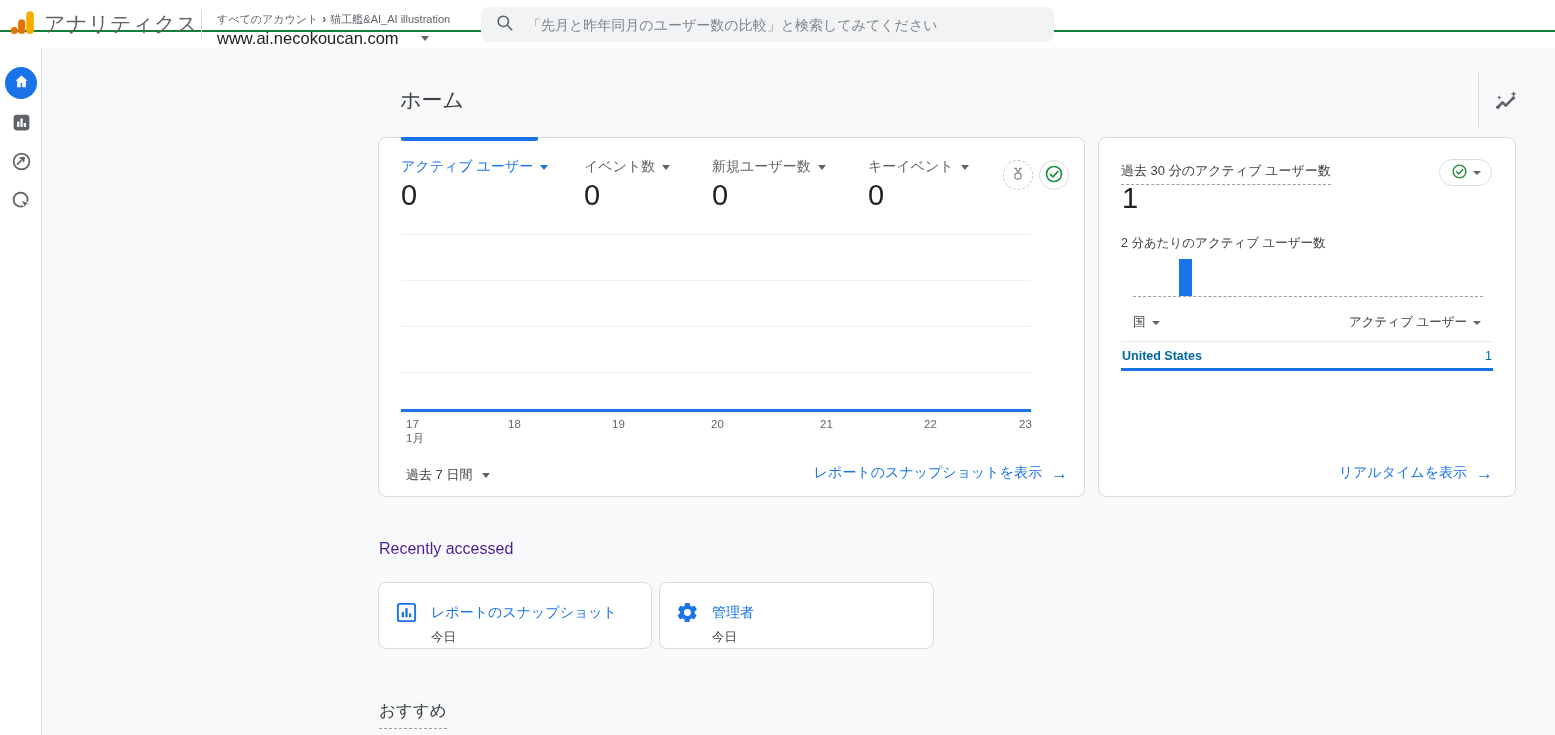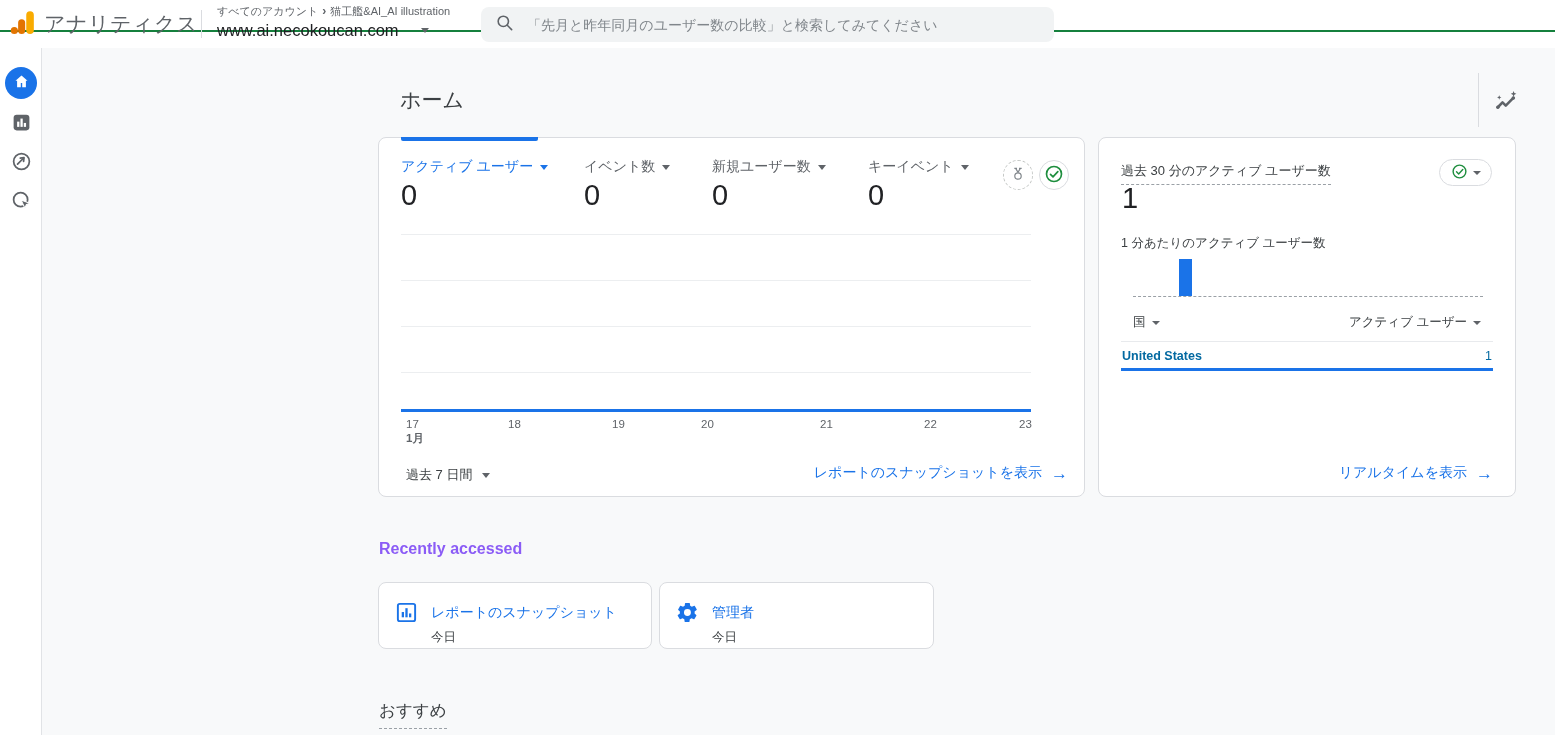--- a/index.html
+++ b/index.html
@@ -4,21 +4,21 @@
 <style>
   * { margin:0; padding:0; box-sizing:border-box; }
   body { font-family:"Liberation Sans","DejaVu Sans",sans-serif; background:#fff; }
   .app { position:relative; width:1555px; height:735px; background:#fff; overflow:hidden; }
 
   
   .header { position:absolute; left:0; top:0; width:1555px; height:32px; background:#fff; border-bottom:2px solid #15803d; z-index:5; }
   .logo-area { position:absolute; left:10px; top:0; height:48px; display:flex; align-items:center; gap:8px; cursor:pointer; }
   .logo-text { font-size:21px; color:#5f6368; letter-spacing:0.5px; }
   .hdr-divider { position:absolute; left:201px; top:10px; width:1px; height:28px; background:#dadce0; }
-  .account-block { position:absolute; left:217px; top:4px; cursor:pointer; }
+  .account-block { position:absolute; left:217px; top:12px; cursor:pointer; }
   .breadcrumb { font-size:11px; color:#5f6368; display:flex; align-items:center; gap:4px; }
   .breadcrumb .sep { font-size:12px; color:#5f6368; font-weight:bold; transform:translateY(-1px); }
   .property-row { display:flex; align-items:center; gap:22px; margin-top:2px; font-size:16.5px; color:#202124; }
   .caret-down { display:inline-block; width:0; height:0; border-left:4px solid transparent; border-right:4px solid transparent; border-top:5px solid currentColor; }
   .property-row .caret-down { color:#5f6368; }
   .search-box { position:absolute; left:481px; top:7px; width:573px; height:35px; background:#f1f3f4; border-radius:8px; display:flex; align-items:center; padding:0 14px; gap:13px; }
   .search-box input { flex:1; border:none; outline:none; background:transparent; font-size:14px; color:#3c4043; font-family:inherit; }
   .search-box input::placeholder { color:#80868b; }
 
   
@@ -45,22 +45,22 @@
   .metric.selected .m-label { color:#1a73e8; }
   .metric .m-value { font-size:29px; color:#202124; margin-top:3px; font-weight:400; }
   .metric1 { left:22px; } .metric2 { left:205px; } .metric3 { left:333px; } .metric4 { left:489px; }
   .badge-btn { position:absolute; top:22px; width:30px; height:30px; border-radius:50%; background:#fff; display:flex; align-items:center; justify-content:center; cursor:pointer; }
   .medal-btn { left:624px; border:1.5px dashed #c4c7c5; }
   .check-btn { left:660px; border:1px solid #dadce0; }
   .gridline { position:absolute; left:22px; width:630px; height:1px; background:#eceef0; }
   .g1{top:96px}.g2{top:142px}.g3{top:188px}.g4{top:234px}
   .zero-line { position:absolute; left:22px; top:271px; width:630px; height:3px; background:#1a73e8; }
   .xt { position:absolute; top:280px; font-size:11.5px; color:#5f6368; }
-  .xt0{left:27px}.xt1{left:129px}.xt2{left:233px}.xt3{left:322px}.xt4{left:441px}.xt5{left:545px}.xt6{left:640px}
-  .x-month { position:absolute; left:27px; top:293px; font-size:11.5px; color:#5f6368;font-weight:bold; }
+  .xt0{left:27px}.xt1{left:129px}.xt2{left:233px}.xt3{left:332px}.xt4{left:441px}.xt5{left:545px}.xt6{left:640px}
+  .x-month { position:absolute; left:27px; top:293px; font-size:11.5px; color:#5f6368; }
   .date-range { position:absolute; left:27px; top:328px; display:flex; align-items:center; gap:10px; font-size:13px; color:#3c4043; cursor:pointer; }
   .date-range .caret-down { color:#5f6368; }
   .blue-link { position:absolute; display:flex; align-items:center; gap:9px; font-size:14px; color:#1a73e8; cursor:pointer; white-space:nowrap; }
   .blue-link .arrow { font-size:17px; line-height:1; }
   .snapshot-link { right:16px; top:326px; }
 
   
   .realtime-card { left:1098px; top:137px; width:418px; height:360px; }
   .rt-title { position:absolute; left:22px; top:24px; font-size:13px; color:#3c4043; border-bottom:1px dashed #9aa0a6; padding-bottom:4px; }
   .rt-pill { position:absolute; right:23px; top:21px; width:53px; height:27px; border:1px solid #dadce0; border-radius:14px; background:#fff; display:flex; align-items:center; justify-content:center; gap:5px; cursor:pointer; }
@@ -72,21 +72,21 @@
   .rt-thead { position:absolute; left:34px; right:34px; top:176px; display:flex; justify-content:space-between; font-size:12.5px; color:#3c4043; }
   .rt-thead .th { display:flex; align-items:center; gap:6px; cursor:pointer; }
   .rt-thead .caret-down { color:#5f6368; border-top-width:4px; }
   .rt-head-divider { position:absolute; left:22px; right:22px; top:203px; height:1px; background:#e8eaed; }
   .rt-row { position:absolute; left:23px; right:23px; top:211px; display:flex; justify-content:space-between; font-size:12.5px; color:#0369a1; }
   .rt-row .c1 { font-weight:bold; }
   .rt-underline { position:absolute; left:22px; right:22px; top:230px; height:2.5px; background:#1a73e8; }
   .realtime-link { right:22px; top:326px; }
 
   
-  .recent-heading { position:absolute; left:379px; top:540px; font-size:16px; color:#8b5cf6;font-weight:bold; }
+  .recent-heading { position:absolute; left:379px; top:540px; font-size:16px; color:#4c1d95; }
   .recent-card { height:67px; top:582px; cursor:pointer; }
   .recent-card-1 { left:378px; width:274px; }
   .recent-card-2 { left:659px; width:275px;text-decoration:underline; }
   .recent-icon { position:absolute; left:16px; top:18px; }
   .recent-label { position:absolute; left:52px; top:21px; font-size:14px; color:#1a73e8; white-space:nowrap; }
   .recent-meta { position:absolute; left:52px; top:46px; font-size:12.5px; color:#3c4043; }
 
   .suggest-heading { position:absolute; left:379px; top:700px; font-size:16.5px; color:#3c4043; border-bottom:1px dashed #9aa0a6; padding-bottom:6px; }
 </style>
 </head>
@@ -261,21 +261,21 @@
     <button class="rt-pill">
       <span>
         <svg width="17" height="17" viewBox="0 0 24 24" fill="none" stroke="#1e8e3e" stroke-width="2">
           <circle cx="12" cy="12" r="9"></circle>
           <path d="M7.8 12.4 l3 3 L16.6 9.2" stroke-linecap="round" stroke-linejoin="round"></path>
         </svg>
       </span>
       <span class="caret-down"></span>
     </button>
     <div class="rt-value">1</div>
-    <div class="rt-sub">1 分あたりのアクティブ ユーザー数</div>
+    <div class="rt-sub">2 分あたりのアクティブ ユーザー数</div>
 
     <div class="minute-chart">
       <div class="minute-bar"></div>
     </div>
 
     <div class="rt-thead">
       <span class="th">
         <span>国</span>
         <span class="caret-down"></span>
       </span>

